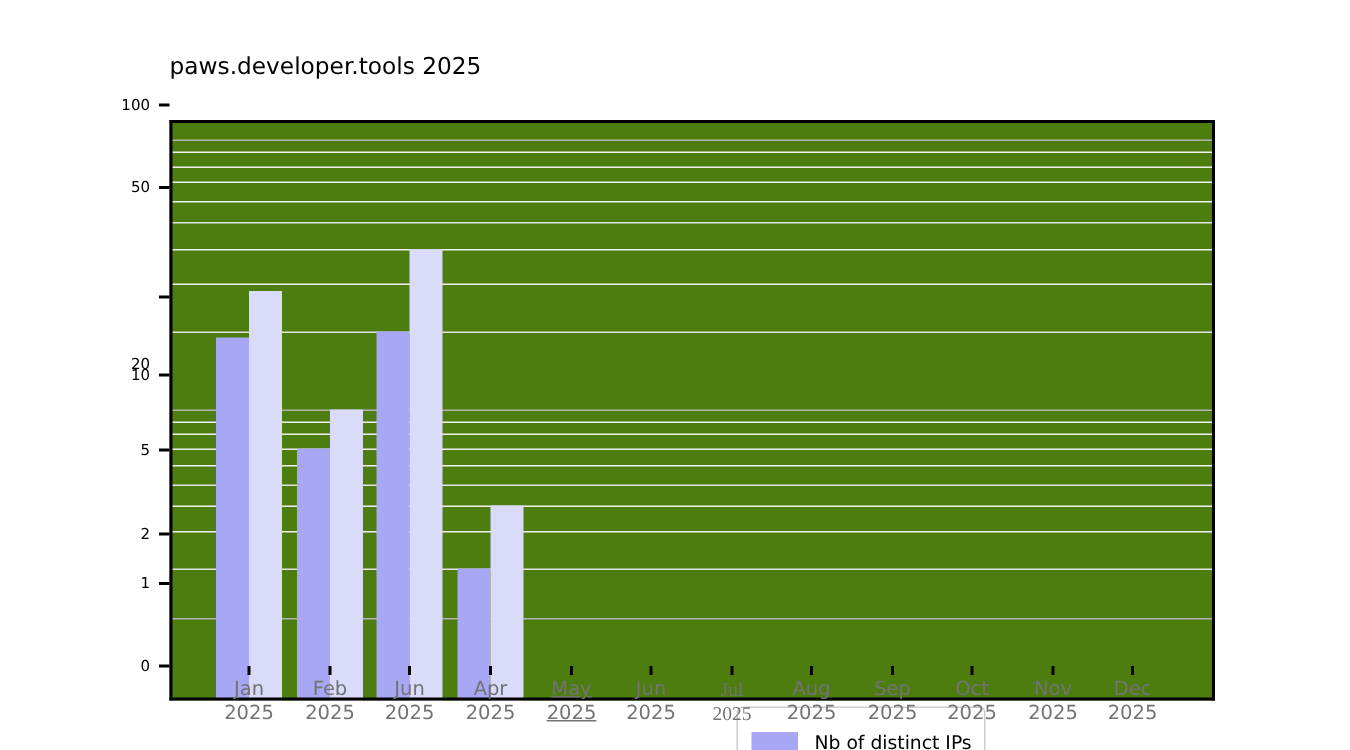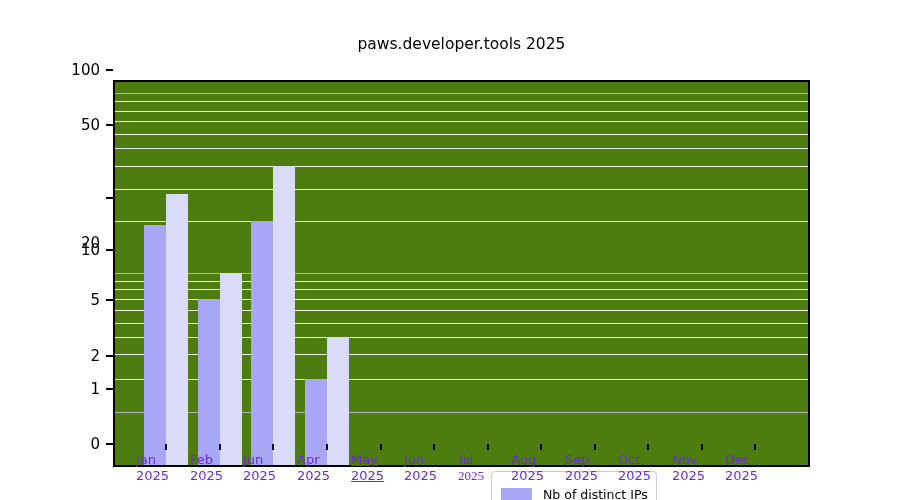--- a/index.html
+++ b/index.html
@@ -1,37 +1,37 @@
 <!DOCTYPE html>
 <html><head>
 <meta charset="utf-8">
 <style>
   html,body{margin:0;padding:0;background:#ffffff;}
   #chart-wrapper{
     position:relative;width:900px;height:500px;background:#ffffff;
     font-family:"DejaVu Sans","Liberation Sans",sans-serif;color:#111;overflow:hidden;
   }
   #chart-title{
-    position:absolute;left:113px;top:35px;width:697px;text-align:center;
+    position:absolute;left:113px;top:35px;width:697px;text-align:left;
     font-size:15.5px;color:#000;
   }
   #plot-area{position:absolute;left:113px;top:57px;width:697px;height:387px;background:#4d7c0f;margin-top:23px;}
   .spine{position:absolute;background:#000;}
   .gridline{position:absolute;left:0;width:100%;height:1px;}
   .grid-major{background:#b3b3b3;}
   .grid-mid{background:#e4e4e4;}
   .grid-minor{background:#f1f1f1;}
   .bar{position:absolute;}
   .ytick-label{
-    position:absolute;width:64px;text-align:right;font-size:15px;line-height:17px;color:#000;
+    position:absolute;width:64px;text-align:right;font-size:10px;line-height:17px;color:#000;
   }
   .ytick-mark{position:absolute;width:7px;height:2px;background:#000;}
   .xtick-mark{position:absolute;width:2px;height:6px;background:#000;}
   .xtick-label{
-    position:absolute;width:60px;font-size:13px;line-height:16px;color:#6d28d9;
+    position:absolute;width:60px;text-align:center;font-size:13px;line-height:16px;color:#737373;
   }
   #legend{
     position:absolute;left:378px;top:391px;width:166px;height:46px;box-sizing:border-box;
     background:#ffffff;border:1px solid #cccccc;border-radius:4px;
     display:flex;flex-direction:column;justify-content:center;gap:4px;padding:4px 8px 4px 9px;
   }
   .legend-row{display:flex;align-items:center;}
   .legend-swatch{width:31px;height:13px;margin-right:11px;flex:0 0 auto;}
   .legend-label{font-size:12.5px;color:#000;white-space:nowrap;}
 </style>

